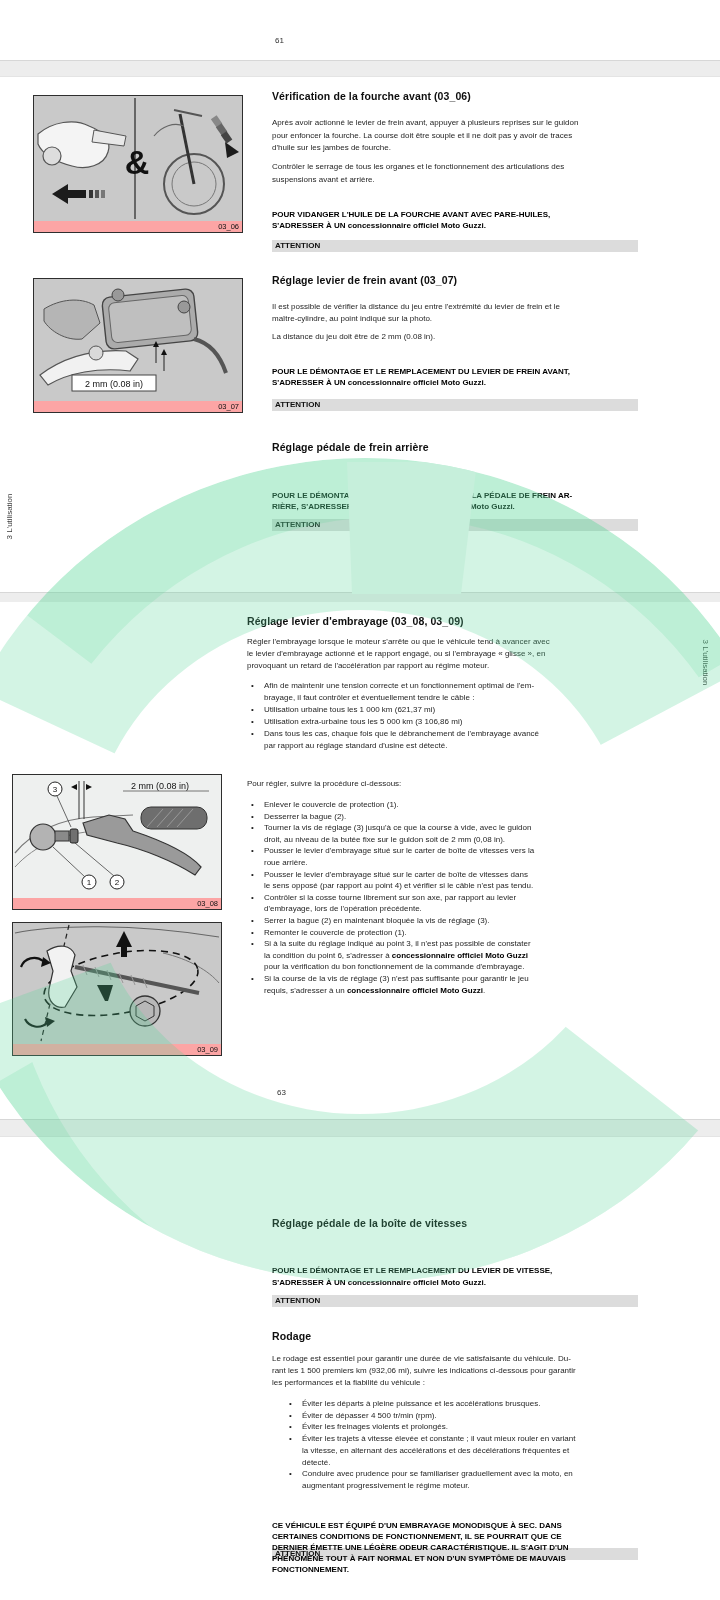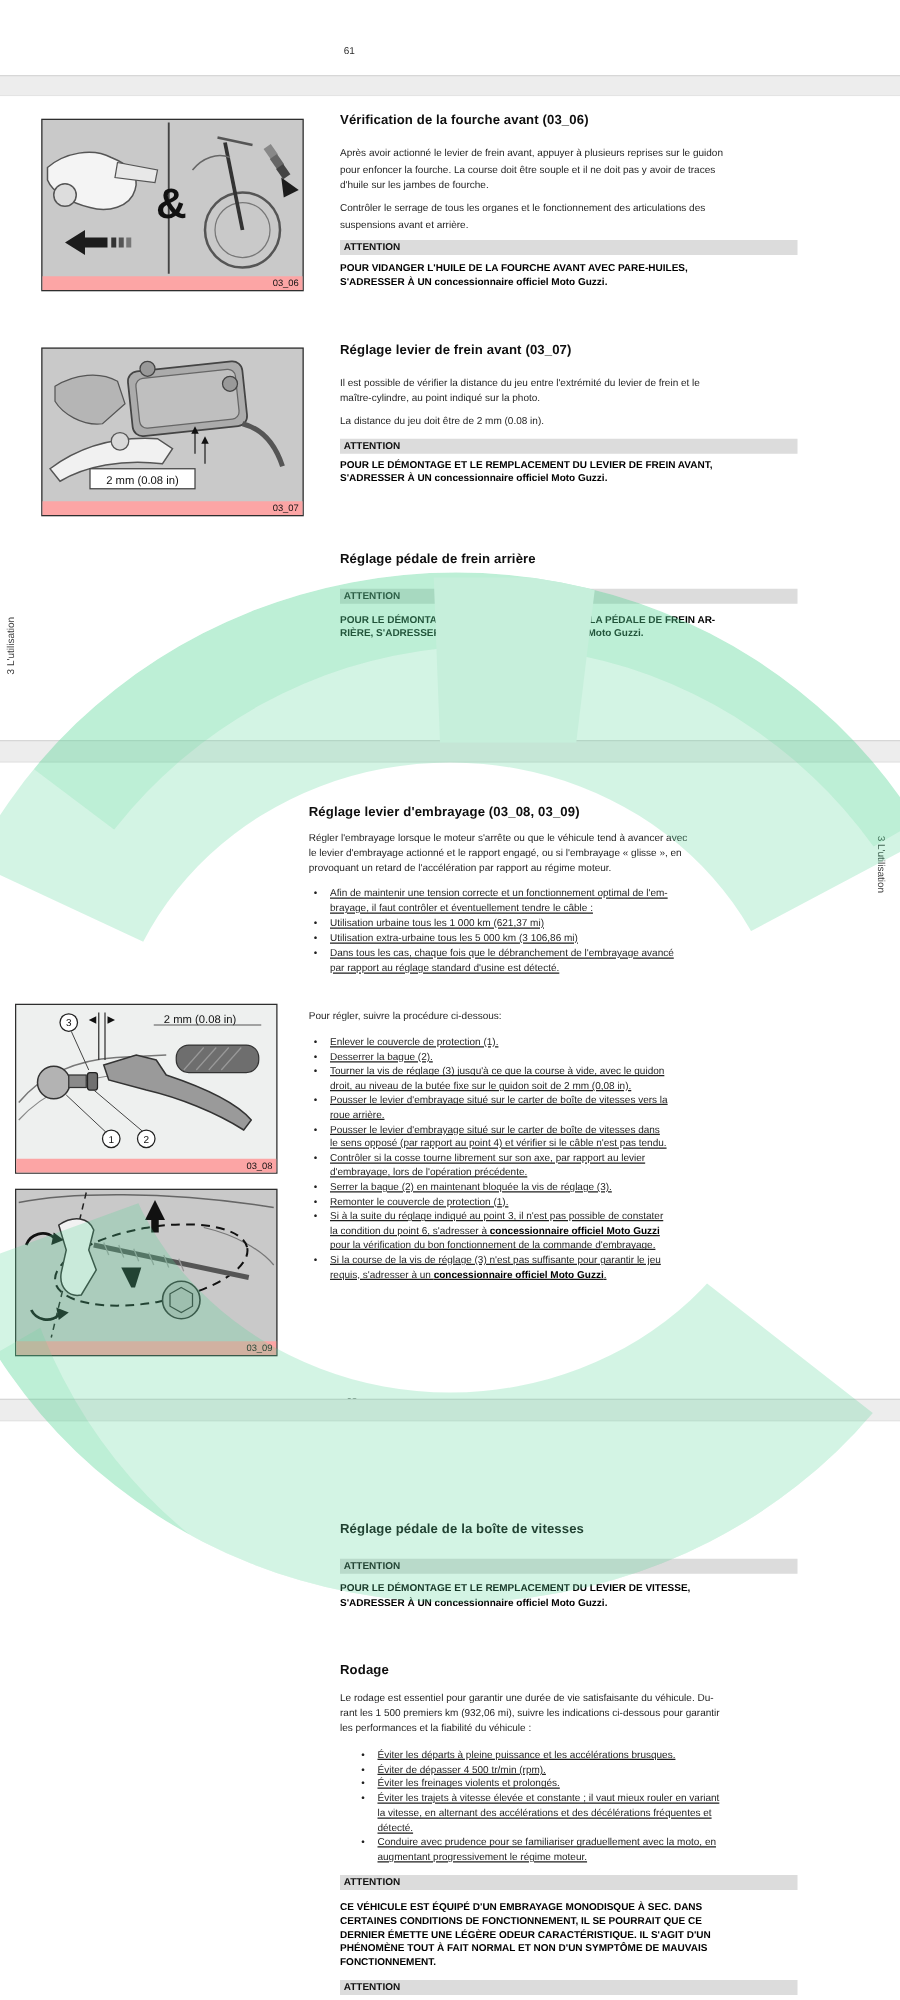--- a/index.html
+++ b/index.html
@@ -7,24 +7,24 @@
           font-family:"Liberation Sans",sans-serif;}
   .pg{position:absolute;left:0;width:720px;background:#fff;}
   .sep{position:absolute;left:0;width:720px;background:#ededed;
        border-top:1px solid #d7d7d7;border-bottom:1px solid #e4e4e4;box-sizing:border-box;}
   .abs{position:absolute;}
   .ttl{font-weight:bold;font-size:10.5px;color:#0e0e0e;letter-spacing:.1px;white-space:nowrap;}
   .bd{font-size:8px;color:#1f1f1f;}
   .bd .ln{white-space:nowrap;}
   .bold .ln{font-weight:bold;color:#000;}
   .attbar{position:absolute;height:12px;background:#dcdcdc;font-weight:bold;font-size:8px;
-          line-height:12px;color:#101010;padding-left:3px;box-sizing:border-box;}
+          line-height:12px;color:#101010;padding-left:3px;box-sizing:border-box;margin-top:48px;}
   .bl .bi{display:flex;}
   .bl .dot{width:17px;padding-left:4px;box-sizing:border-box;font-size:8px;}
-  .bl .itx{flex:1;text-decoration:underline;}
+  .bl .itx{flex:1;}
   .bl .itx .ln{white-space:nowrap;}
   .pnum{font-size:8px;color:#2e2e2e;padding-left:39px;}
   .vlab{font-size:8px;color:#3b3b3b;white-space:nowrap;}
   .fig{position:absolute;border:1px solid #2e2e2e;background:#c9c9c9;box-sizing:border-box;}
   .fig.light{background:#eef0ef;}
   .fstrip{position:absolute;left:0;right:0;bottom:0;height:11px;background:#fca5a5;
           text-align:right;font-size:7.5px;line-height:11px;color:#111;padding-right:3px;}
   .figart{position:absolute;left:0;top:0;}
   .wm{position:absolute;left:0;top:0;z-index:30;pointer-events:none;}
   b{font-weight:bold;color:#000;}
@@ -123,21 +123,21 @@
         <div class="ln"><span>POUR LE DÉMONTAGE ET LE REMPLACEMENT DE LA PÉDALE DE FREIN AR-</span></div>
         <div class="ln"><span>RIÈRE, S'ADRESSER À UN concessionnaire officiel Moto Guzzi.</span></div>
       </div>
 
     <div class="abs vlab" style="left:-22px;top:435px;width:62px;text-align:center;transform:rotate(-90deg);"><span>3 L'utilisation</span></div>
     <div class="abs pnum" style="left:345px;top:487px;"><span>62</span></div>
   </div>
 
   <div class="sep" style="top:592px;height:18px;"></div>
 
-  <div class="pg" style="top:631px;height:473px;">
+  <div class="pg" style="top:602px;height:473px;">
 
     <div class="abs ttl" style="left:247px;top:13px;"><span>Réglage levier d'embrayage (03_08, 03_09)</span></div>
     <div class="abs bd" style="left:247px;top:34px;line-height:12.2px;">
         <div class="ln"><span>Régler l'embrayage lorsque le moteur s'arrête ou que le véhicule tend à avancer avec</span></div>
         <div class="ln"><span>le levier d'embrayage actionné et le rapport engagé, ou si l'embrayage « glisse », en</span></div>
         <div class="ln"><span>provoquant un retard de l'accélération par rapport au régime moteur.</span></div>
       </div>
     <div class="abs bd bl" style="left:247px;top:78px;width:370px;line-height:12px;">
         <div class="bi">
           <span class="dot">•</span>

